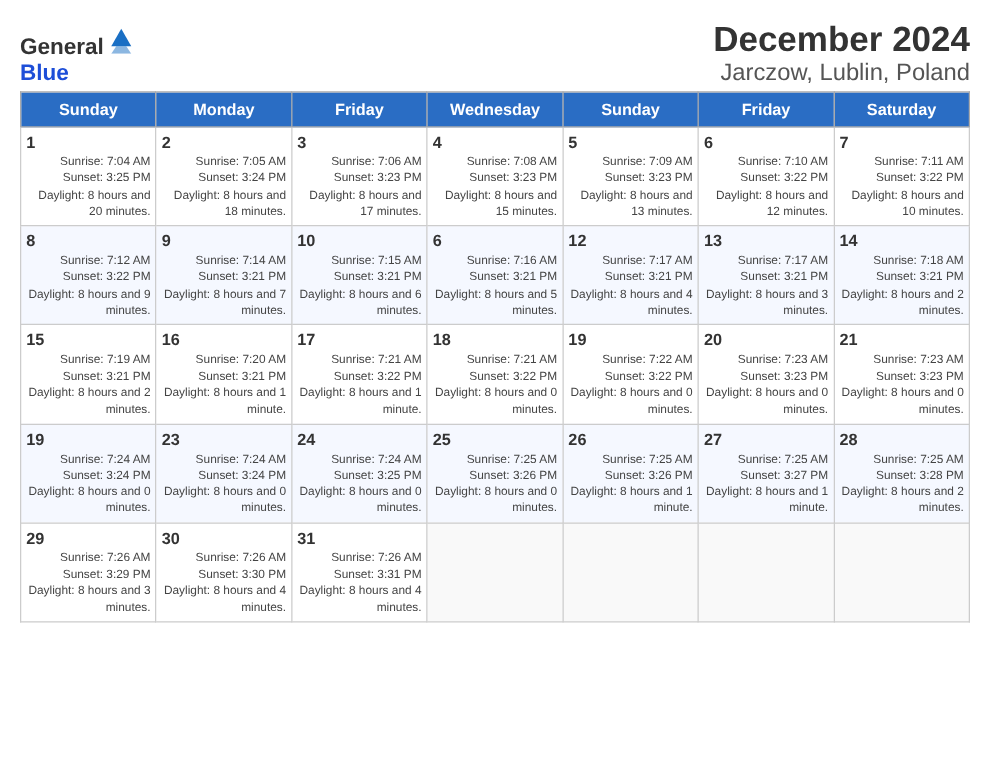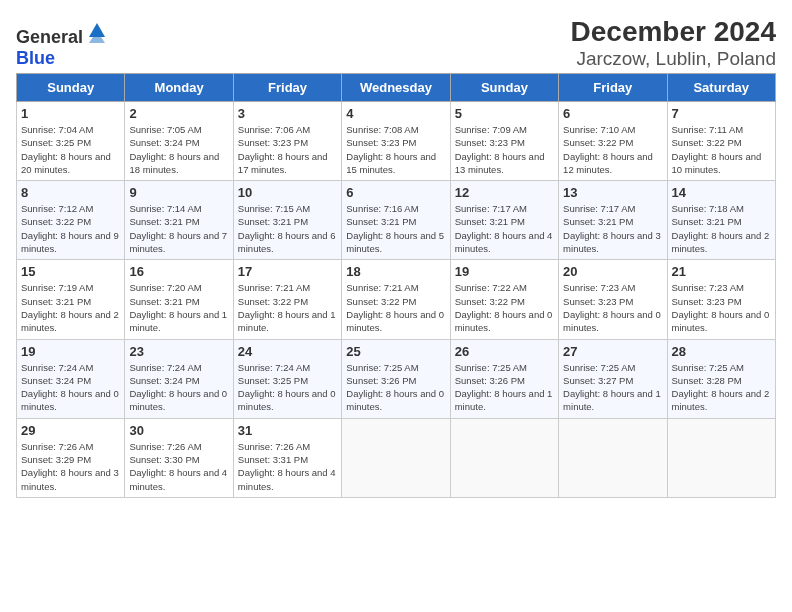--- a/index.html
+++ b/index.html
@@ -73,20 +73,21 @@
     }
     .day-num {
       font-size: 13px;
       font-weight: bold;
       margin-bottom: 2px;
     }
     .day-info {
       font-size: 9.5px;
       line-height: 1.4;
       color: #444;
+      text-align: right;
     }
     td.empty {
       background: #f9f9f9;
     }
   </style>
 </head>
 <body>
 
 <div class="header">
   <div class="logo">

